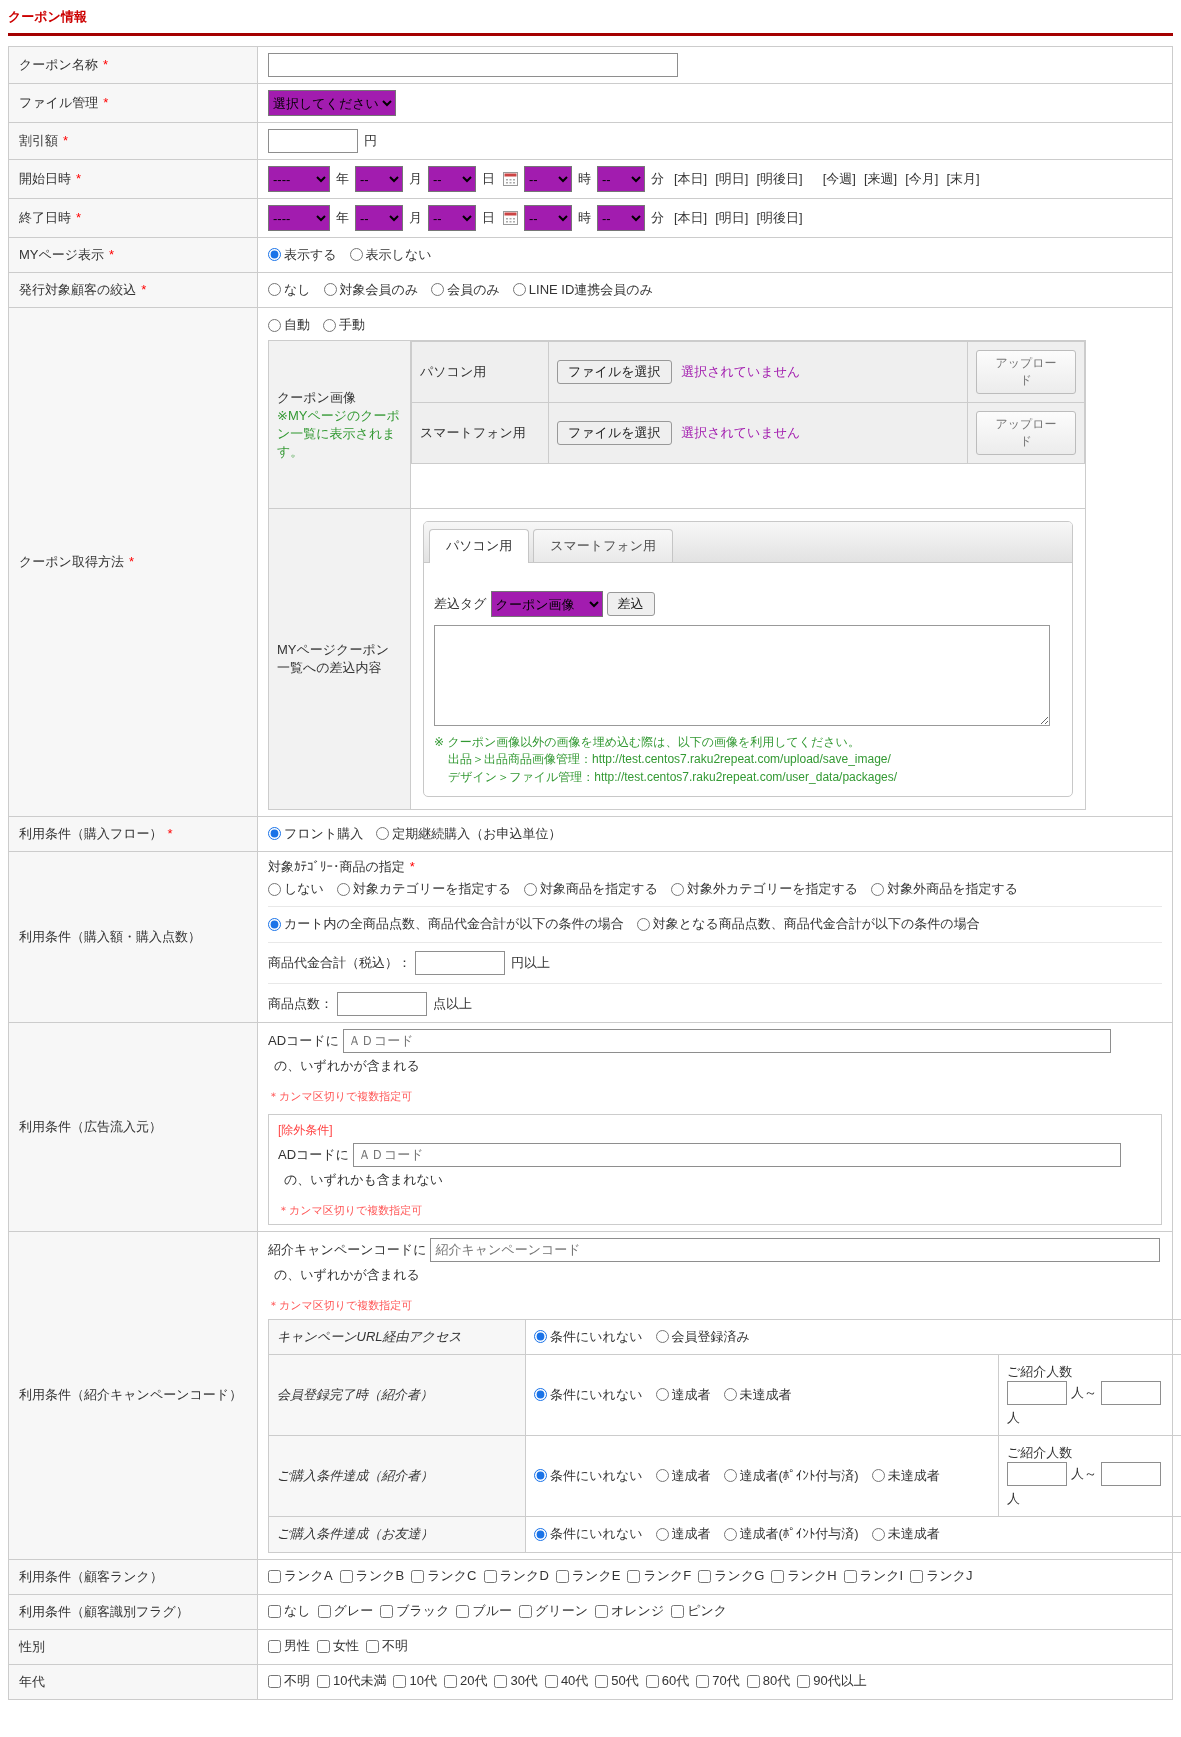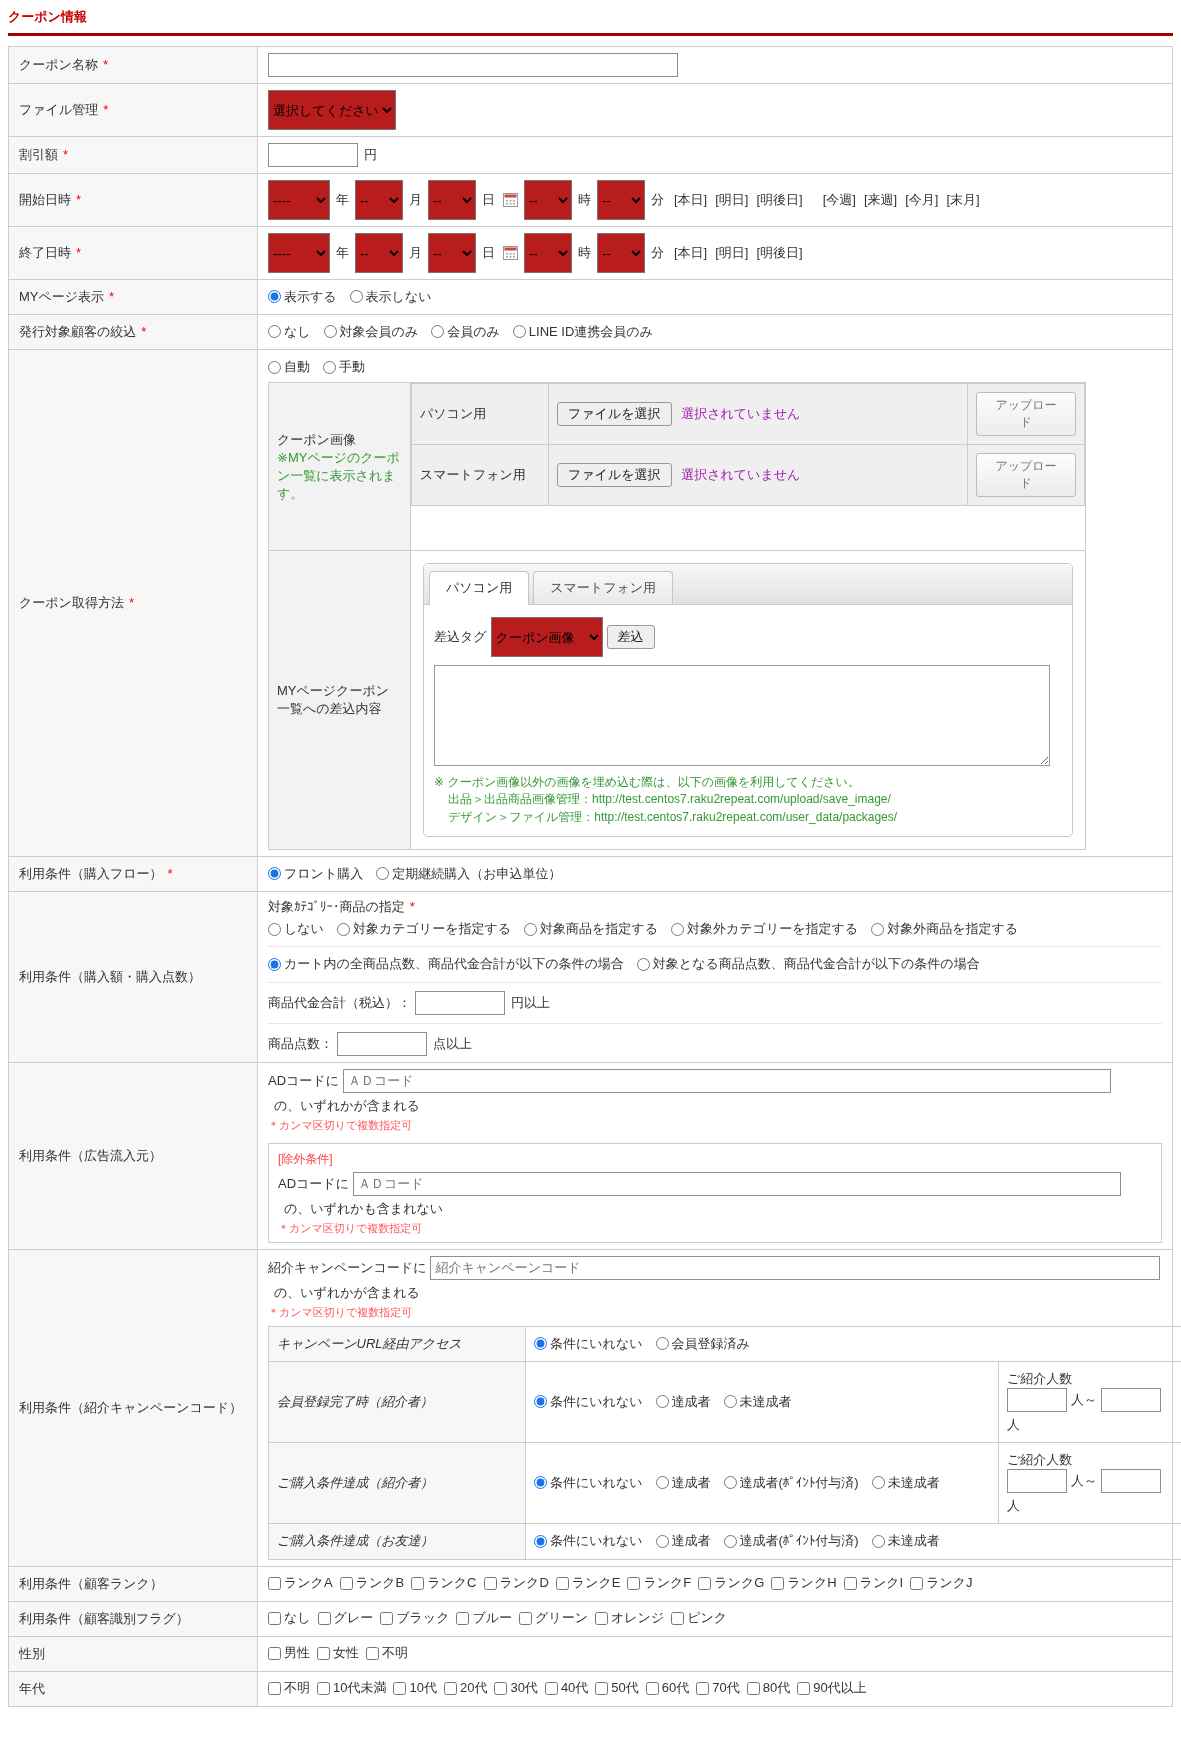--- a/index.html
+++ b/index.html
@@ -11,21 +11,21 @@
   table.form>tbody>tr>th,table.form>tbody>tr>td{border:1px solid #ccc;}
   th.lbl{background:#f7f7f7;width:228px;text-align:left;font-weight:normal;
     padding:8px 10px;vertical-align:middle;font-size:13px;}
   td.val{padding:6px 10px;vertical-align:middle;background:#fff;}
   .req{color:#ff0000;margin-left:5px;}
   .line{display:flex;align-items:center;gap:4px;flex-wrap:wrap;}
   .mt4{margin-top:4px;}
   input[type=text]{height:20px;border:1px solid #8e8e8e;padding:1px 4px;font-size:13px;
     font-family:inherit;box-sizing:content-box;background:#fff;}
   textarea{border:1px solid #999;font-family:inherit;font-size:13px;resize:both;}
-  select{height:40px;font-size:13px;font-family:inherit;border:1px solid #767676;background:#b91c1c;}
+  select{height:26px;font-size:13px;font-family:inherit;border:1px solid #767676;background:#a21caf;}
   button{font-family:inherit;}
   .btn{font-size:13px;background:#efefef;border:1px solid #999;border-radius:3px;
     padding:2px 10px;color:#222;cursor:pointer;}
   .btn-round{font-size:12px;background:linear-gradient(#fcfcfc,#ececec);border:1px solid #bcbcbc;
     border-radius:3px;padding:4px 16px;color:#777;cursor:pointer;}
   .w50{width:50px;} .w80{width:80px;} .w100{width:100px;} .w210{width:210px;} .w400{width:400px;}
   .sel-y{width:62px;} .sel-n{width:48px;}
   .unit{margin:0 2px;}
   .qlink{margin-left:4px;cursor:pointer;white-space:nowrap;}
   .gap{margin-left:16px;}
@@ -50,24 +50,24 @@
   table.filebox td.upl{width:100px;text-align:center;}
   .fnone{color:#a21caf;margin-left:6px;}
   .filespacer{height:44px;}
   
   .tabbox{border:1px solid #c8c8c8;border-radius:5px;margin:12px;width:648px;background:#fff;}
   .tabbar{background:linear-gradient(#f7f7f7,#e2e2e2);border-bottom:1px solid #c8c8c8;
     border-radius:4px 4px 0 0;padding:6px 5px 0 5px;display:flex;align-items:flex-end;gap:4px;}
   .tab{border:1px solid #c5c5c5;border-bottom:none;border-radius:4px 4px 0 0;
     padding:7px 16px;background:linear-gradient(#f8f8f8,#e9e9e9);color:#4f4f4f;cursor:pointer;}
   .tab.active{background:#fff;color:#333;position:relative;top:1px;padding-bottom:8px;}
-  .tabcontent{padding:12px 10px 10px 10px;}
+  .tabcontent{padding:28px 10px 10px 10px;}
   .insert-ta{width:610px;height:95px;margin-top:8px;resize:both;}
   
-  .note-red{color:#ff5555;font-size:11px;margin-top:3px;}
+  .note-red{color:#ff5555;font-size:11px;margin-top:14px;}
   .excl-title{color:#ff4444;font-size:12px;}
   .exclbox{border:1px solid #ccc;padding:7px 9px 6px 9px;margin-top:10px;}
   .subsep{border-top:1px solid #e8e8e8;margin-top:8px;padding-top:8px;}
   
   table.campaign{border-collapse:collapse;width:918px;margin-top:6px;}
   table.campaign th,table.campaign td{border:1px solid #ccc;padding:8px;font-weight:normal;
     text-align:left;font-size:13px;vertical-align:middle;}
   table.campaign th{background:#f7f7f7;width:240px;font-style:italic;}
   td.pcell{width:170px;font-size:12px;padding:4px 8px;}
   .sel-merge{width:112px;}

